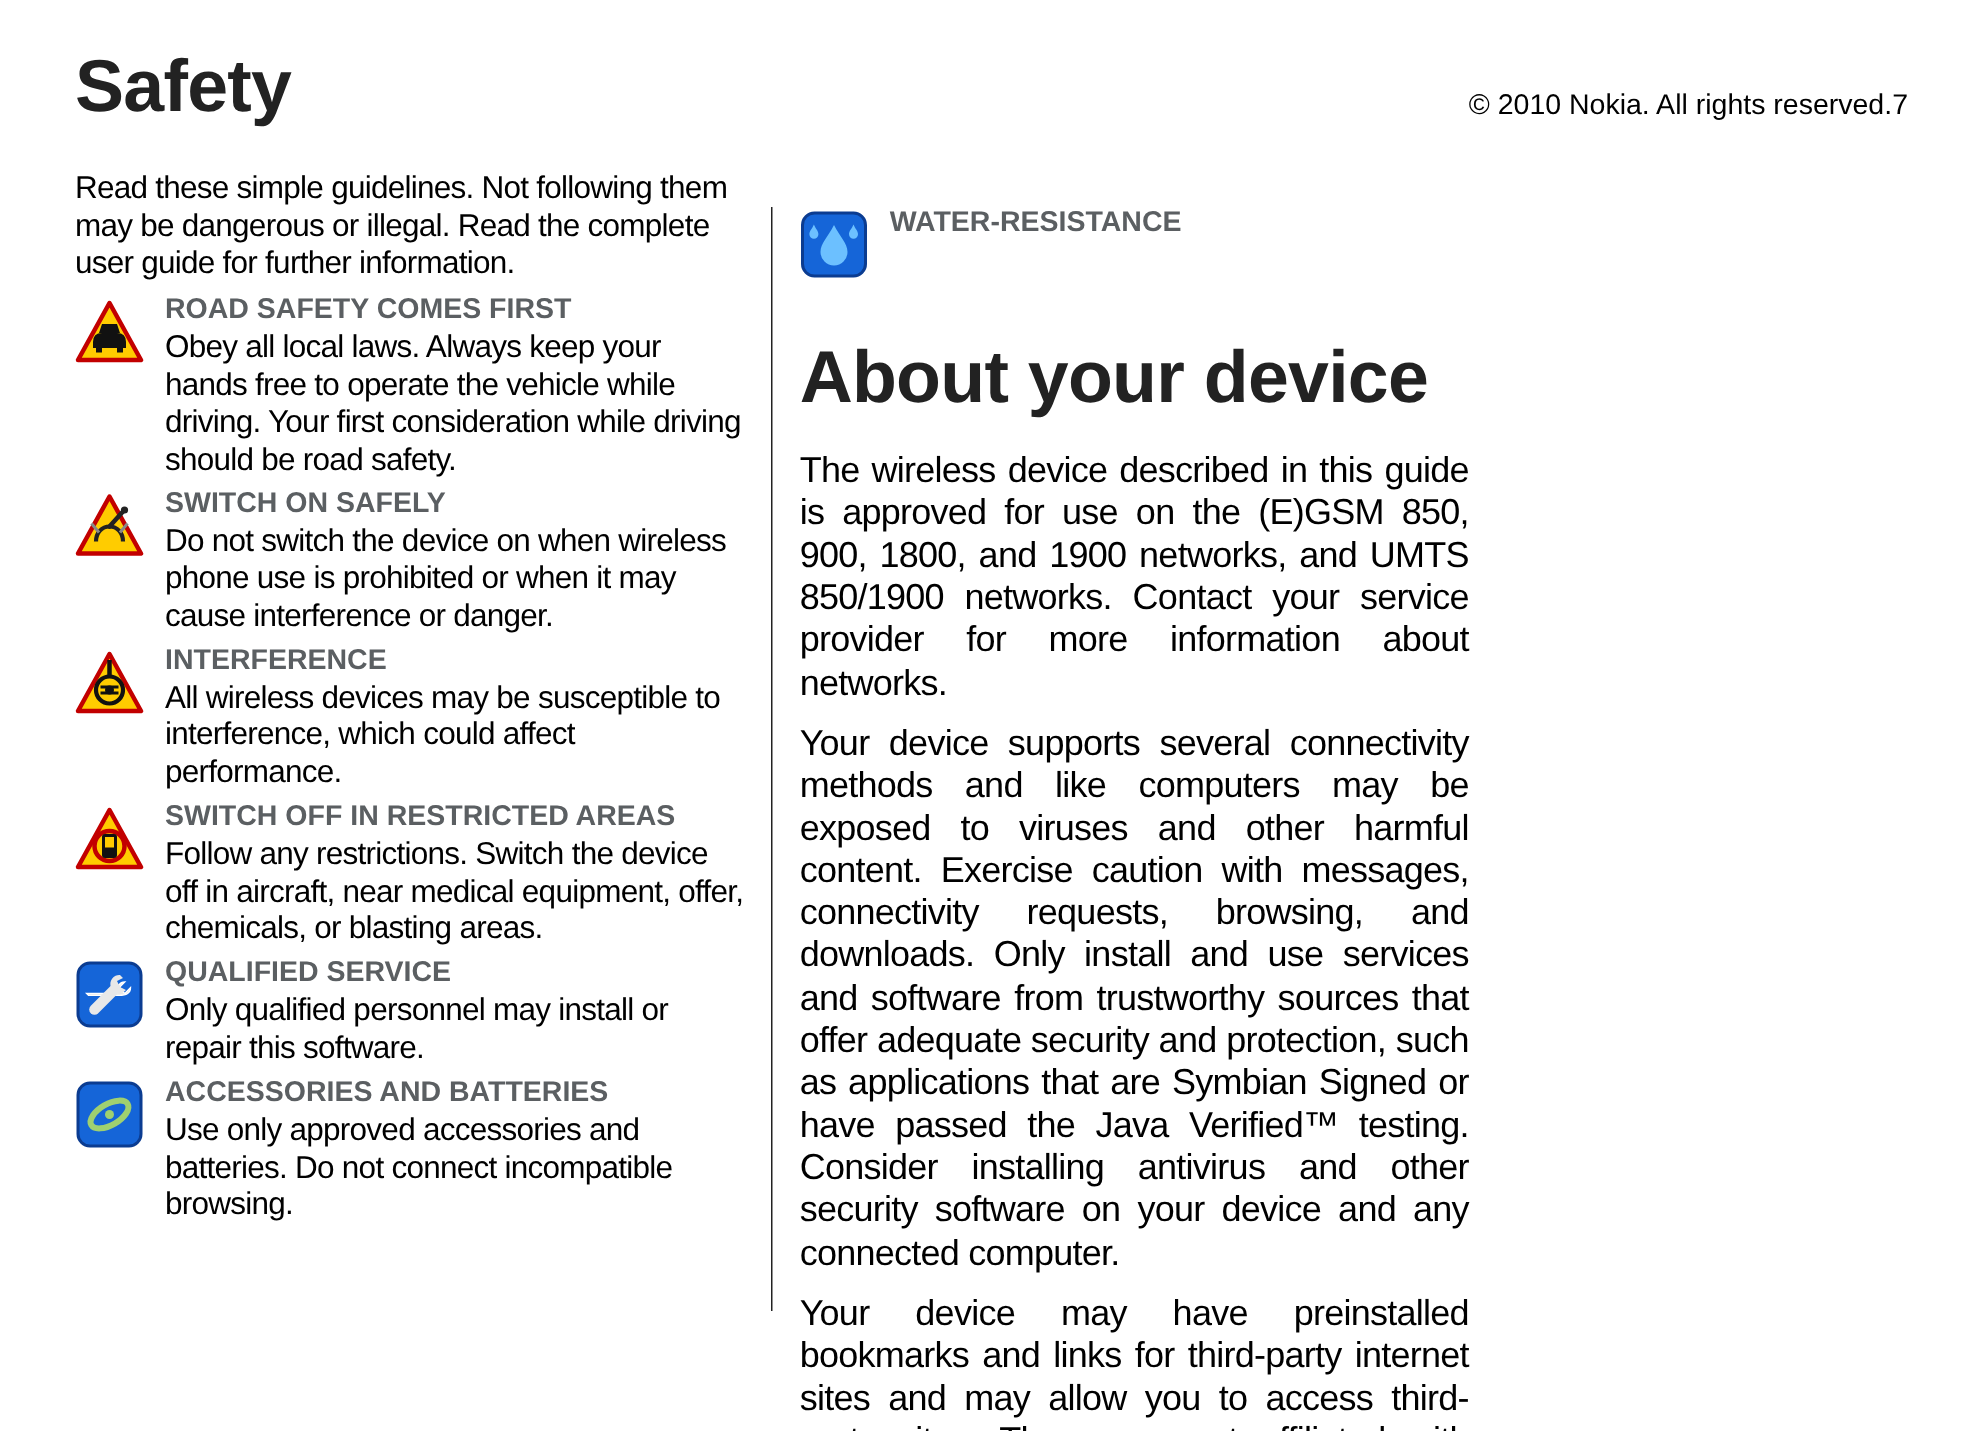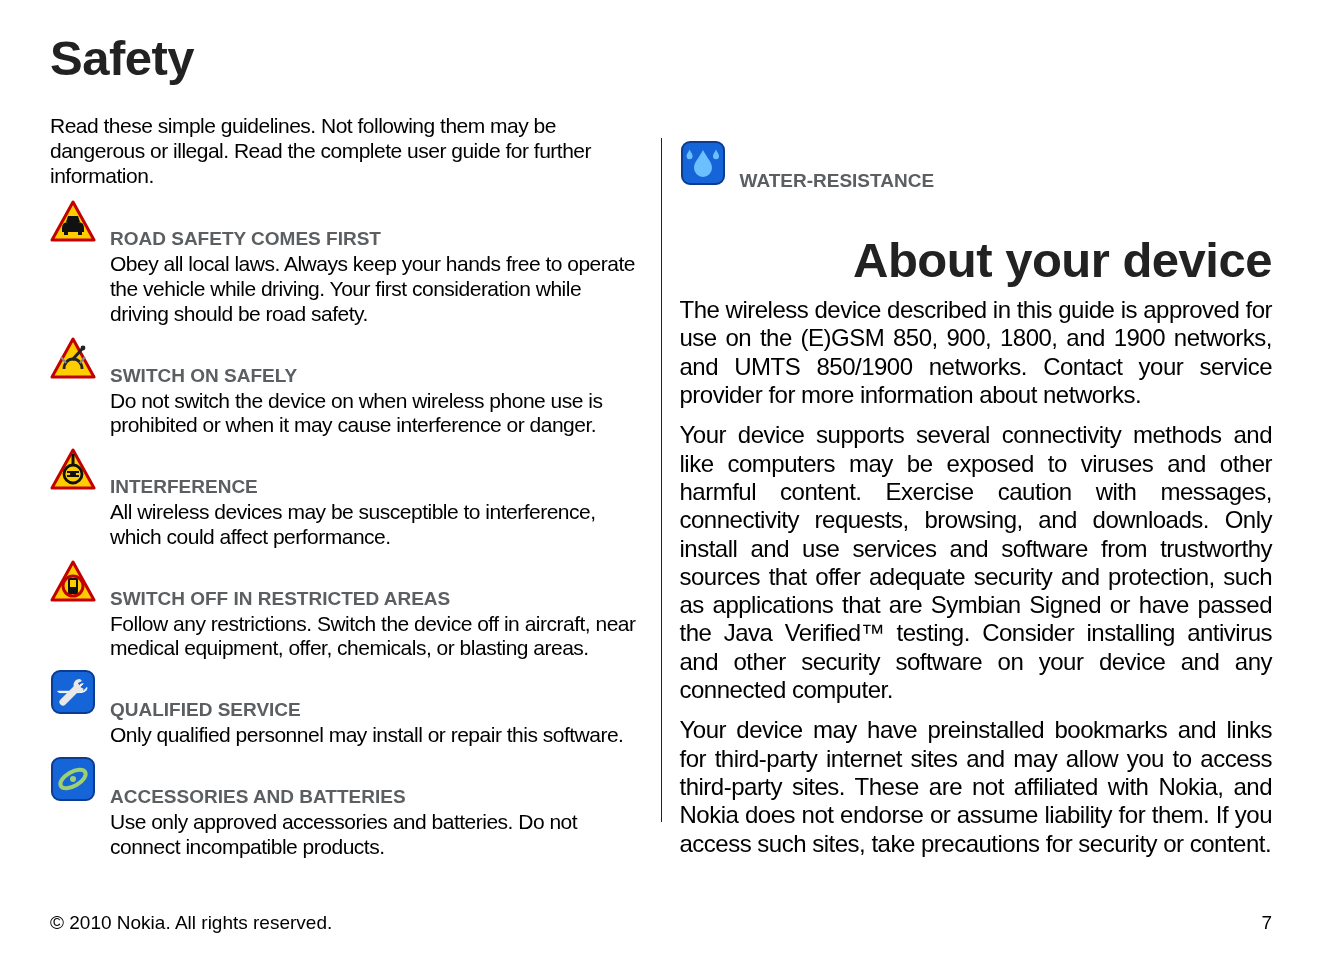--- a/index.html
+++ b/index.html
@@ -12,21 +12,21 @@
     height: 954px;
     overflow: hidden;
   }
   .page {
     box-sizing: border-box;
     width: 1322px;
     height: 954px;
     padding: 30px 50px 20px 50px;
     position: relative;
     display: flex;
-    flex-direction: column;
+    flex-direction: row;
   }
   .columns {
     display: flex;
     flex: 1;
     gap: 18px;
   }
   .col {
     flex: 1;
     min-width: 0;
   }
@@ -37,22 +37,21 @@
   }
   h1 {
     font-size: 49px;
     font-weight: 800;
     margin: 0 0 28px 0;
     letter-spacing: -0.5px;
     color: #222;
   }
   .right h1 {
     margin-top: 102px;
-    margin-bottom: 8px;
-    text-align: right;
+    margin-bottom: 20px;
   }
   .intro {
     font-size: 21px;
     line-height: 1.18;
     margin: 0 0 8px 0;
     letter-spacing: -0.5px;
   }
   .item {
     display: flex;
     gap: 14px;
@@ -66,21 +65,20 @@
     margin-top: 2px;
   }
   .icon-wrap svg {
     display: block;
     width: 46px;
     height: 46px;
   }
   .item-content {
     flex: 1;
     min-width: 0;
-    margin-top: 32px;
   }
   .item-title {
     font-size: 19px;
     font-weight: 800;
     color: #5b5f62;
     letter-spacing: 0px;
     margin: 0 0 2px 0;
   }
   .item-body {
     font-size: 21px;
@@ -240,21 +238,21 @@
       </div>
 
       <div class="item">
         <div class="icon-wrap">
             <svg>
               <use href="#icon-accessories"></use>
             </svg>
           </div>
         <div class="item-content">
           <div class="item-title">ACCESSORIES AND BATTERIES</div>
-          <p class="item-body">Use only approved accessories and batteries. Do not connect incompatible products.</p>
+          <p class="item-body">Use only approved accessories and batteries. Do not connect incompatible browsing.</p>
         </div>
       </div>
     </div>
 
     <div class="divider"></div>
 
     <div class="col right">
       <div class="item" style="margin-top:108px;">
         <div class="icon-wrap">
             <svg>

